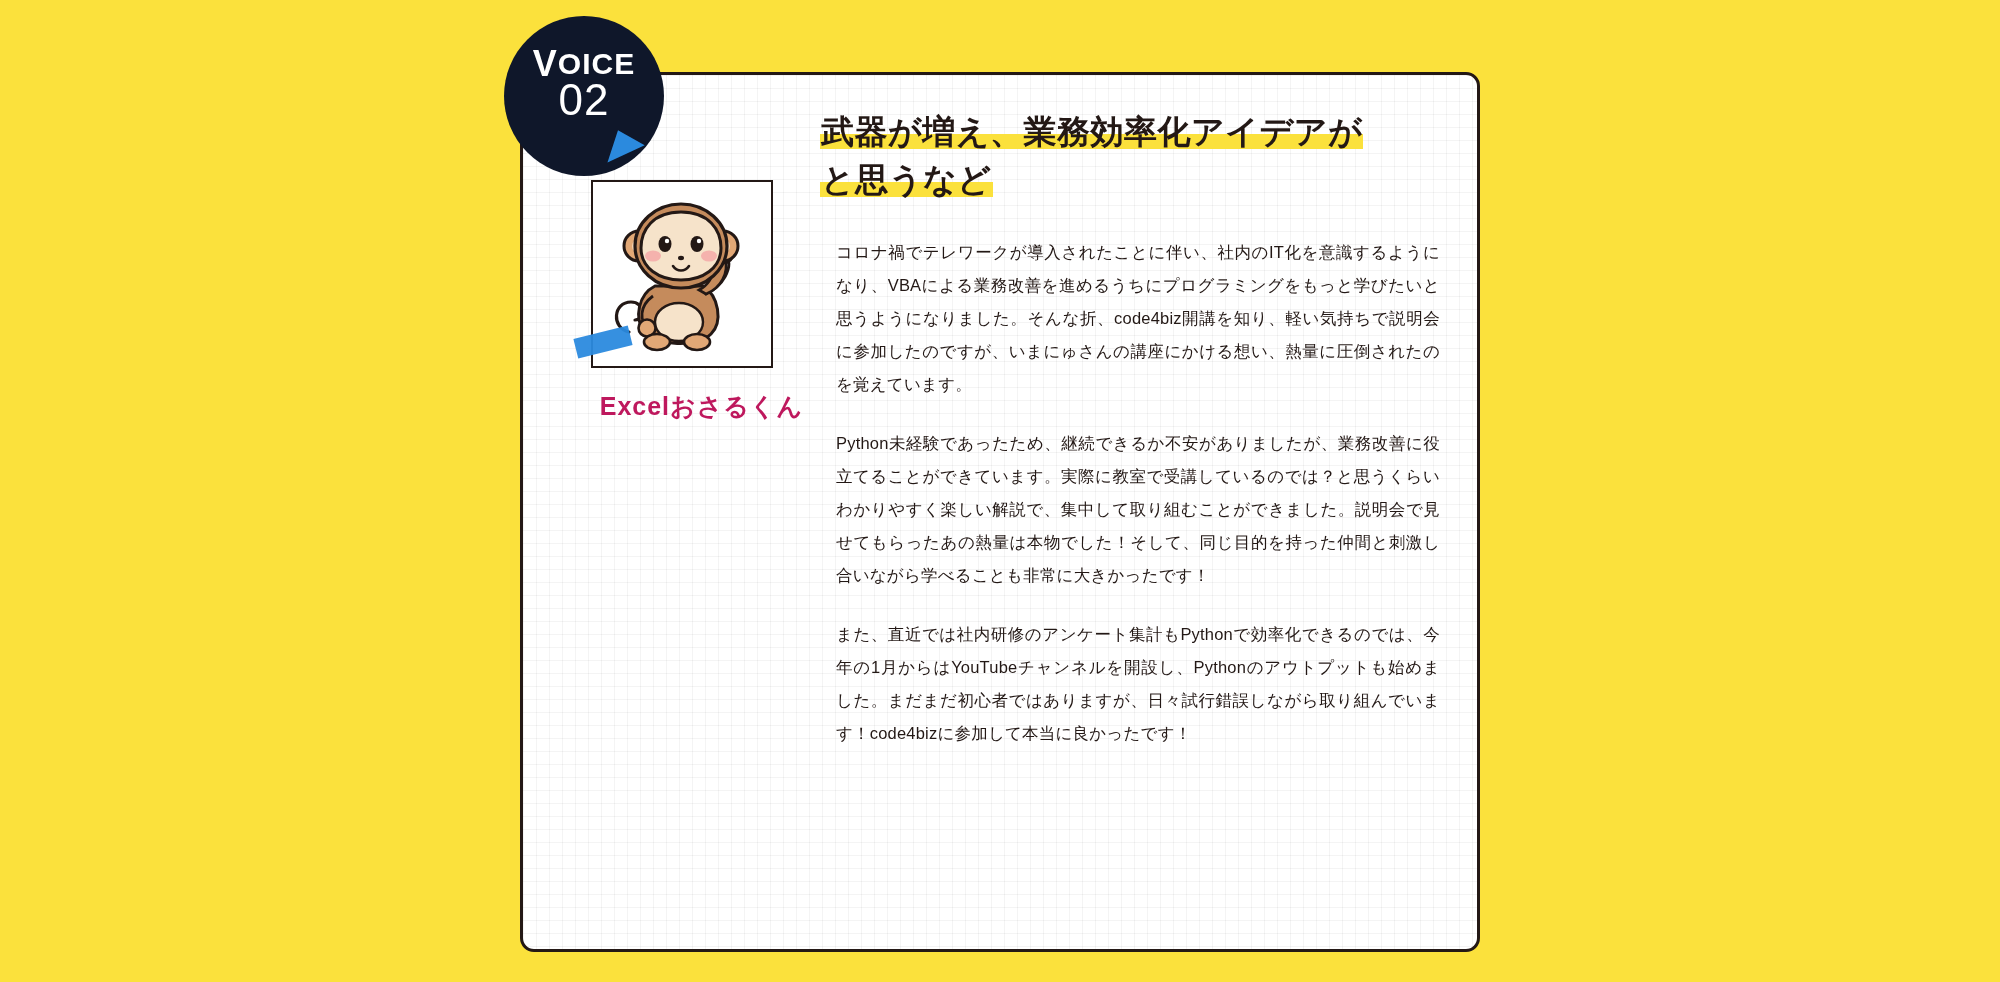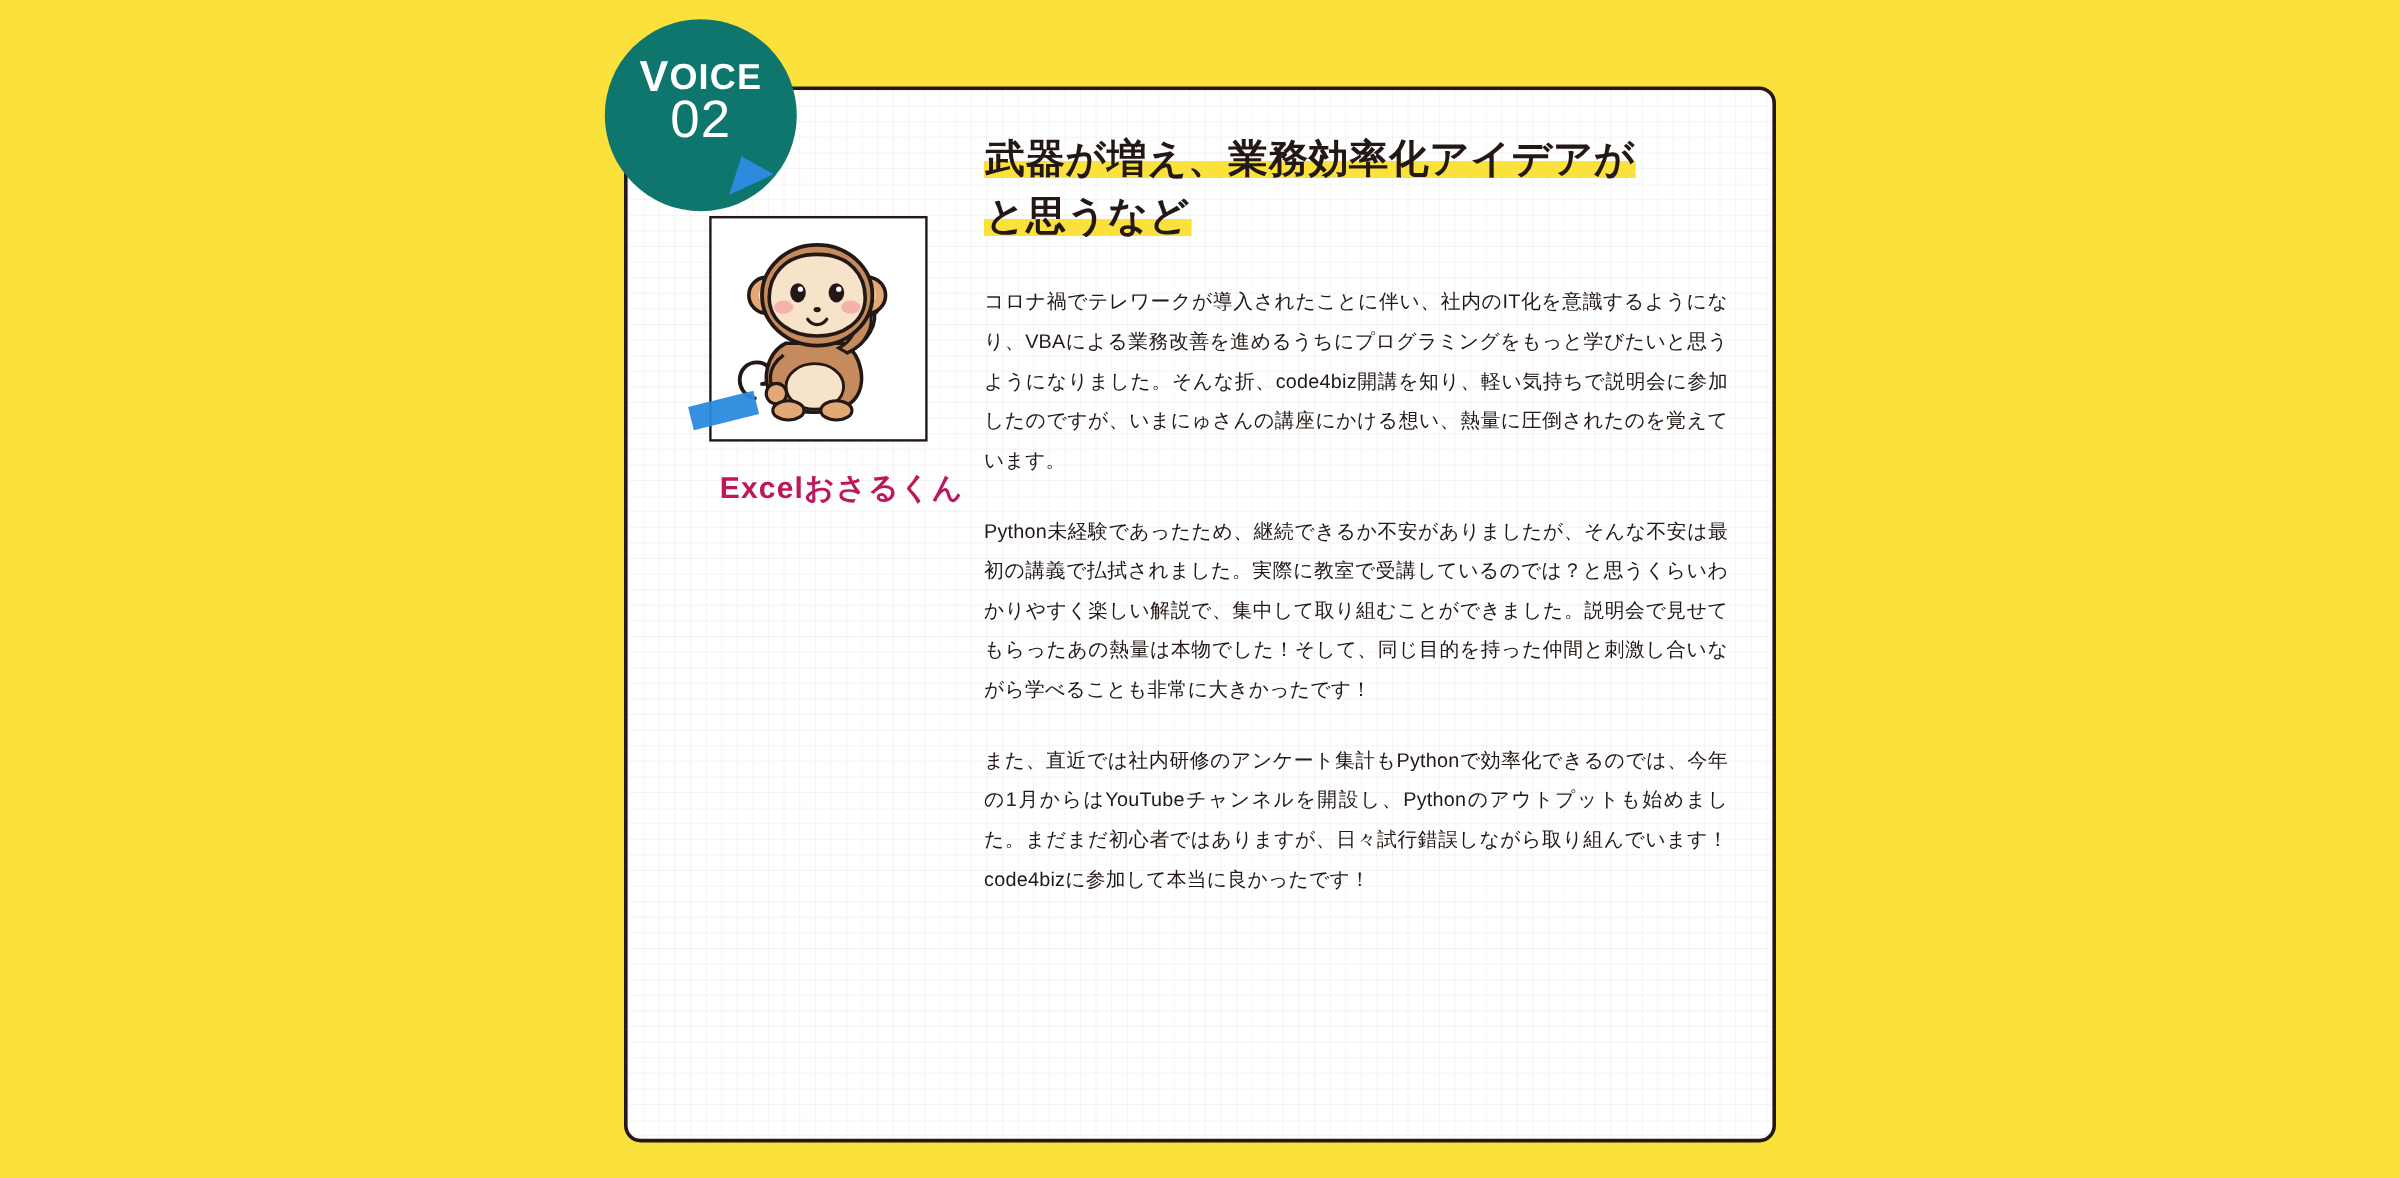--- a/index.html
+++ b/index.html
@@ -38,21 +38,21 @@
   }
 
   
   .badge {
     position: absolute;
     left: 504px;
     top: 16px;
     width: 160px;
     height: 160px;
     border-radius: 50%;
-    background: #0f766e;
+    background: #0f172a;
     color: #ffffff;
     text-align: center;
     z-index: 5;
   }
   .badge .tail {
     position: absolute;
     left: 108px;
     top: 118px;
     width: 0;
     height: 0;
@@ -147,21 +147,21 @@
     margin: 0 0 32px 0;
   }
   .headline span.hl {
     background: linear-gradient(transparent 58%, #fbe13c 58%, #fbe13c 96%, transparent 96%);
     padding: 0 1px;
   }
   .para {
     font-size: 16.5px;
     line-height: 2.0;
     color: #231815;
-    margin: 0 0 26px 0;
+    margin: 0 0 26px 16px;
     letter-spacing: 0.2px;
     text-align: justify;
   }
   .para:last-child { margin-bottom: 0; }
 </style>
 </head>
 <body>
 
 <div class="page">
 
@@ -219,17 +219,17 @@
     <div class="tape"></div>
     <div class="name">Excelおさるくん</div>
   </div>
 
   <div class="content">
     <h1 class="headline">
       <span class="hl">武器が増え、業務効率化アイデアが</span><br>
       <span class="hl">と思うなど</span>
     </h1>
     <p class="para">コロナ禍でテレワークが導入されたことに伴い、社内のIT化を意識するようになり、VBAによる業務改善を進めるうちにプログラミングをもっと学びたいと思うようになりました。そんな折、code4biz開講を知り、軽い気持ちで説明会に参加したのですが、いまにゅさんの講座にかける想い、熱量に圧倒されたのを覚えています。</p>
-    <p class="para">Python未経験であったため、継続できるか不安がありましたが、そんな不安は最初の講義で払拭されました。実際に教室で受講しているのでは？と思うくらいわかりやすく楽しい解説で、集中して取り組むことができました。説明会で見せてもらったあの熱量は本物でした！そして、同じ目的を持った仲間と刺激し合いながら学べることも非常に大きかったです！</p>
+    <p class="para">Python未経験であったため、継続できるか不安がありましたが、業務改善に役立てることができています。実際に教室で受講しているのでは？と思うくらいわかりやすく楽しい解説で、集中して取り組むことができました。説明会で見せてもらったあの熱量は本物でした！そして、同じ目的を持った仲間と刺激し合いながら学べることも非常に大きかったです！</p>
     <p class="para">また、直近では社内研修のアンケート集計もPythonで効率化できるのでは、今年の1月からはYouTubeチャンネルを開設し、Pythonのアウトプットも始めました。まだまだ初心者ではありますが、日々試行錯誤しながら取り組んでいます！code4bizに参加して本当に良かったです！</p>
   </div>
 
 </div>
 
 </body></html>

